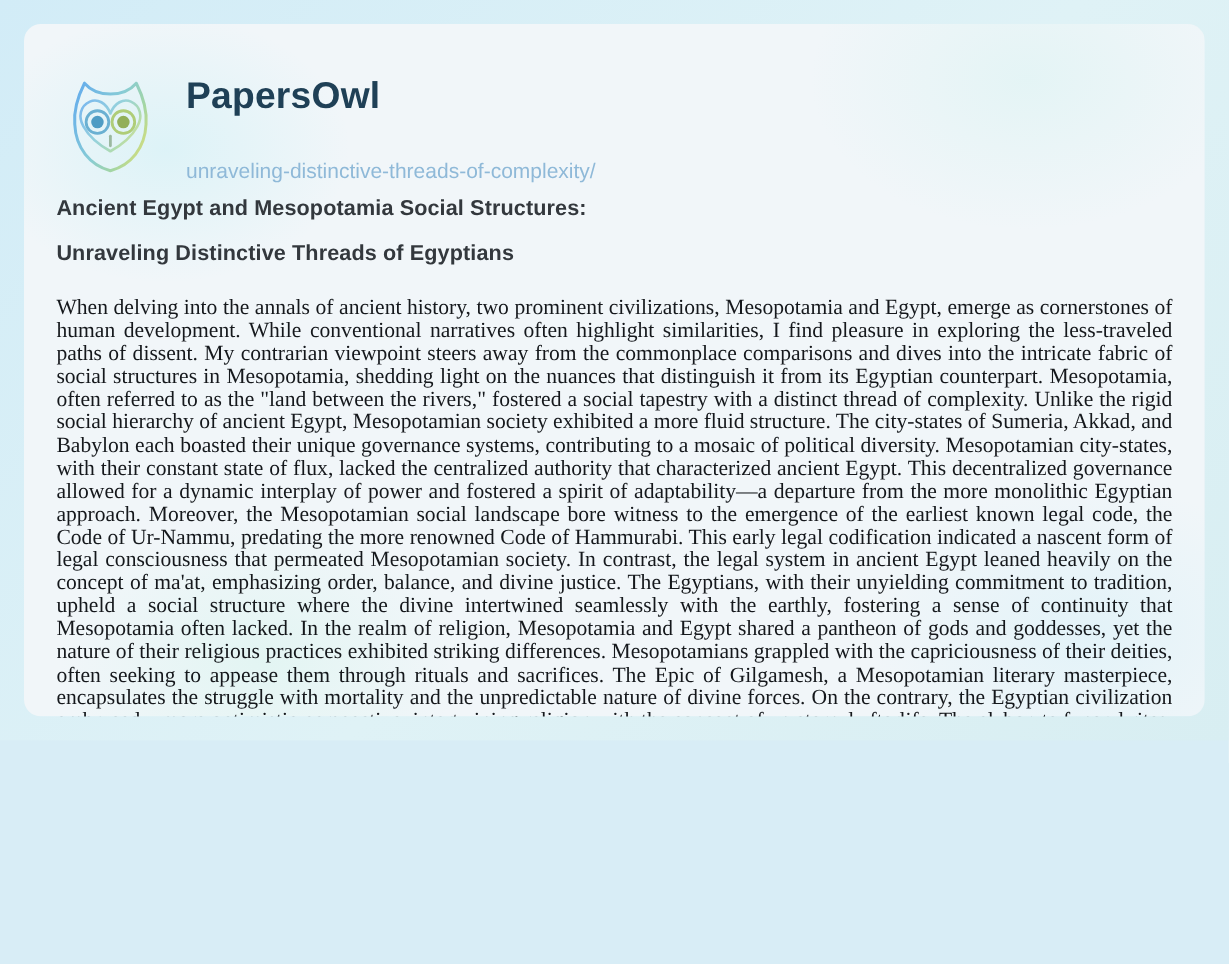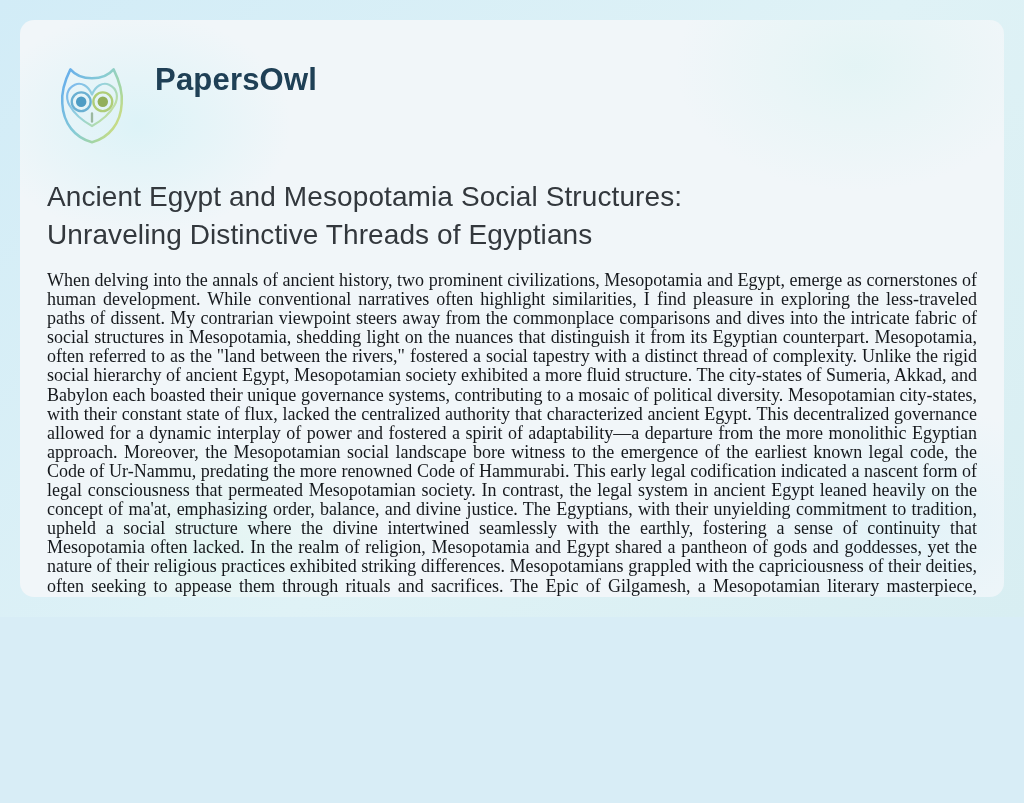--- a/index.html
+++ b/index.html
@@ -45,24 +45,23 @@
   .url {
     font-size: 17.5px;
     line-height: 24px;
     color: #8fb9d8;
     font-weight: 400;
     text-decoration: none;
     display: block;
     cursor: pointer;
   }
   .title {
-    margin-top: 26px;
-    font-size: 28px;
+    font-size: 18px;
     line-height: 38px;
-    font-weight: 400;
+    font-weight: 700;
     color: #33383d;
     letter-spacing: 0.1px;
   }
   .body-text {
     margin-top: 17px;
     font-family: "Liberation Serif", serif;
     font-size: 18px;
     line-height: 19.1px;
     color: #15181c;
     text-align: justify;
@@ -92,20 +91,21 @@
           <circle cx="38" cy="50" r="5.8" fill="#4e9cc4"></circle>
           <circle cx="62" cy="50" r="10.5" stroke="#afcd78" stroke-width="2.6"></circle>
           <circle cx="62" cy="50" r="5.8" fill="#92af5a"></circle>
           <path d="M50,63 L50,72" stroke="#9bb8a0" stroke-width="2.6" stroke-linecap="round"></path>
         </svg>
       </span>
       <div class="header-text">
         <div class="brand">PapersOwl</div>
         <a class="url">
           <br>
+          <span>unraveling-distinctive-threads-of-complexity/</span>
         </a>
       </div>
     </div>
 
     <h1 class="title">
       <span>Ancient Egypt and Mesopotamia Social Structures:</span><br>
       <span>Unraveling Distinctive Threads of Egyptians</span>
     </h1>
 
     <p class="body-text">When delving into the annals of ancient history, two prominent civilizations, Mesopotamia and Egypt, emerge as cornerstones of human development. While conventional narratives often highlight similarities, I find pleasure in exploring the less-traveled paths of dissent. My contrarian viewpoint steers away from the commonplace comparisons and dives into the intricate fabric of social structures in Mesopotamia, shedding light on the nuances that distinguish it from its Egyptian counterpart. Mesopotamia, often referred to as the "land between the rivers," fostered a social tapestry with a distinct thread of complexity. Unlike the rigid social hierarchy of ancient Egypt, Mesopotamian society exhibited a more fluid structure. The city-states of Sumeria, Akkad, and Babylon each boasted their unique governance systems, contributing to a mosaic of political diversity. Mesopotamian city-states, with their constant state of flux, lacked the centralized authority that characterized ancient Egypt. This decentralized governance allowed for a dynamic interplay of power and fostered a spirit of adaptability—a departure from the more monolithic Egyptian approach. Moreover, the Mesopotamian social landscape bore witness to the emergence of the earliest known legal code, the Code of Ur-Nammu, predating the more renowned Code of Hammurabi. This early legal codification indicated a nascent form of legal consciousness that permeated Mesopotamian society. In contrast, the legal system in ancient Egypt leaned heavily on the concept of ma'at, emphasizing order, balance, and divine justice. The Egyptians, with their unyielding commitment to tradition, upheld a social structure where the divine intertwined seamlessly with the earthly, fostering a sense of continuity that Mesopotamia often lacked. In the realm of religion, Mesopotamia and Egypt shared a pantheon of gods and goddesses, yet the nature of their religious practices exhibited striking differences. Mesopotamians grappled with the capriciousness of their deities, often seeking to appease them through rituals and sacrifices. The Epic of Gilgamesh, a Mesopotamian literary masterpiece, encapsulates the struggle with mortality and the unpredictable nature of divine forces. On the contrary, the Egyptian civilization embraced a more optimistic perspective, intertwining religion with the concept of an eternal afterlife. The elaborate funeral rites, mummification practices, and the Book of the Dead showcased a society that held a profound belief in the continuity of existence beyond the mortal realm. Trade and commerce, crucial facets of any civilization, manifested differently in Mesopotamia compared to Egypt. The Tigris and Euphrates rivers, though providing fertile grounds for agriculture, necessitated intricate irrigation systems to harness their potential. This reliance on irrigation, coupled with Mesopotamia's susceptibility to invasions, led to a more mercantile and war-driven economy. In contrast, the Nile River, with its predictable flooding, endowed Egypt with agricultural abundance and stability. The surplus of resources enabled the Egyptians to engage in trade without the same level of urgency as their Mesopotamian counterparts, fostering a more serene economic landscape. In conclusion, as a contrarian observer of ancient civilizations, I relish the opportunity to unravel the intricacies that set Mesopotamia apart in terms of social structure. Its fluidity, legal innovations, and dynamic</p>

